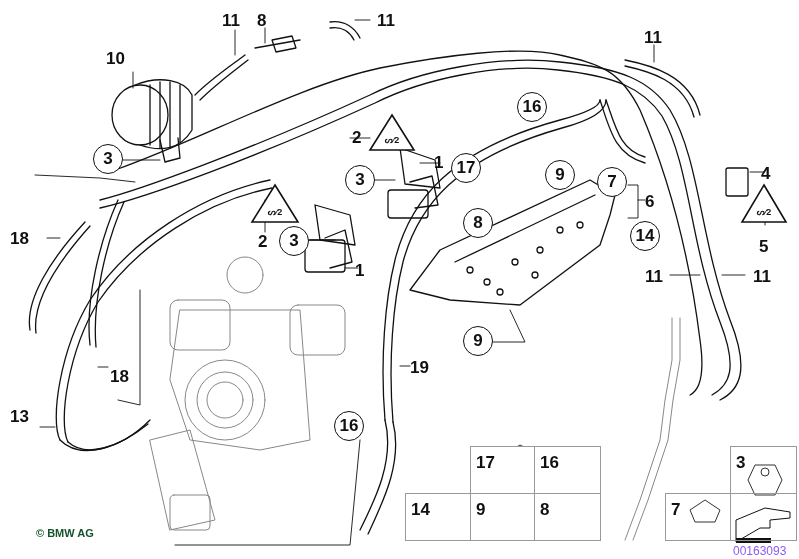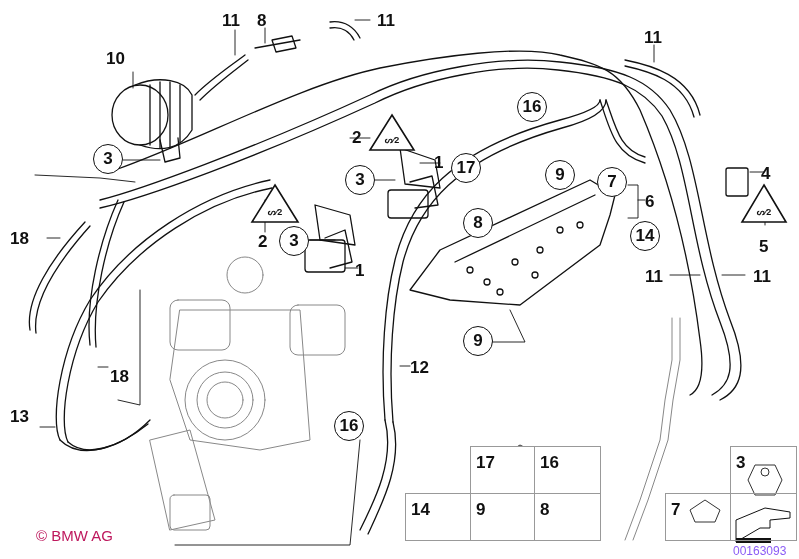--- a/index.html
+++ b/index.html
@@ -2,21 +2,21 @@
 <html><head>
 <meta charset="utf-8">
 <style>
   html, body { margin:0; padding:0; background:#ffffff; }
   body { width:799px; height:559px; position:relative; overflow:hidden; font-family:"Liberation Sans", sans-serif; }
   #stage { position:absolute; left:0; top:0; width:799px; height:559px; }
   .lbl { position:absolute; font-family:"Liberation Sans", sans-serif; font-weight:bold; font-size:17px; color:#111; line-height:1; white-space:nowrap; }
   .circ { position:absolute; width:30px; height:30px; border:1.6px solid #111; border-radius:50%; background:#fff; display:flex; align-items:center; justify-content:center; font-weight:bold; font-size:17px; color:#111; font-family:"Liberation Sans", sans-serif; box-sizing:border-box; }
   .box { position:absolute; border:1px solid #999; box-sizing:border-box; background:#fff; }
   .box .num { position:absolute; left:5px; top:6px; font-weight:bold; font-size:17px; color:#111; font-family:"Liberation Sans", sans-serif; }
-  .copy { position:absolute; left:36px; top:527px; font-size:15px; font-weight:normal; color:#be185d; font-family:"Liberation Sans", sans-serif; }
+  .copy { position:absolute; left:36px; top:527px; font-size:11px; font-weight:bold; color:#14532d; font-family:"Liberation Sans", sans-serif; }
   .code { position:absolute; left:733px; top:544px; font-size:12px; color:#8b5cf6; font-family:"Liberation Sans", sans-serif; }
 </style>
 </head>
 <body>
 
 <div id="stage">
 <svg width="799" height="559" viewBox="0 0 799 559" style="position:absolute;left:0;top:0">
   <g fill="none" stroke="#111" stroke-width="1.3" stroke-linecap="round" stroke-linejoin="round">
 
     <g>
@@ -184,21 +184,21 @@
 <div class="lbl" style="left:434px;top:154px">1</div>
 <div class="lbl" style="left:258px;top:233px">2</div>
 <div class="lbl" style="left:355px;top:262px">1</div>
 <div class="lbl" style="left:761px;top:165px">4</div>
 <div class="lbl" style="left:645px;top:193px">6</div>
 <div class="lbl" style="left:759px;top:238px">5</div>
 <div class="lbl" style="left:10px;top:230px">18</div>
 <div class="lbl" style="left:645px;top:268px">11</div>
 <div class="lbl" style="left:753px;top:268px">11</div>
 <div class="lbl" style="left:110px;top:368px">18</div>
-<div class="lbl" style="left:410px;top:359px">12</div>
+<div class="lbl" style="left:410px;top:359px">19</div>
 <div class="lbl" style="left:10px;top:408px">13</div>
 
 <div class="circ" style="left:93px;top:144px">3</div>
 <div class="circ" style="left:517px;top:92px">16</div>
 <div class="circ" style="left:451px;top:153px">17</div>
 <div class="circ" style="left:345px;top:165px">3</div>
 <div class="circ" style="left:545px;top:160px">9</div>
 <div class="circ" style="left:597px;top:167px">7</div>
 <div class="circ" style="left:463px;top:208px">8</div>
 <div class="circ" style="left:279px;top:226px">3</div>

